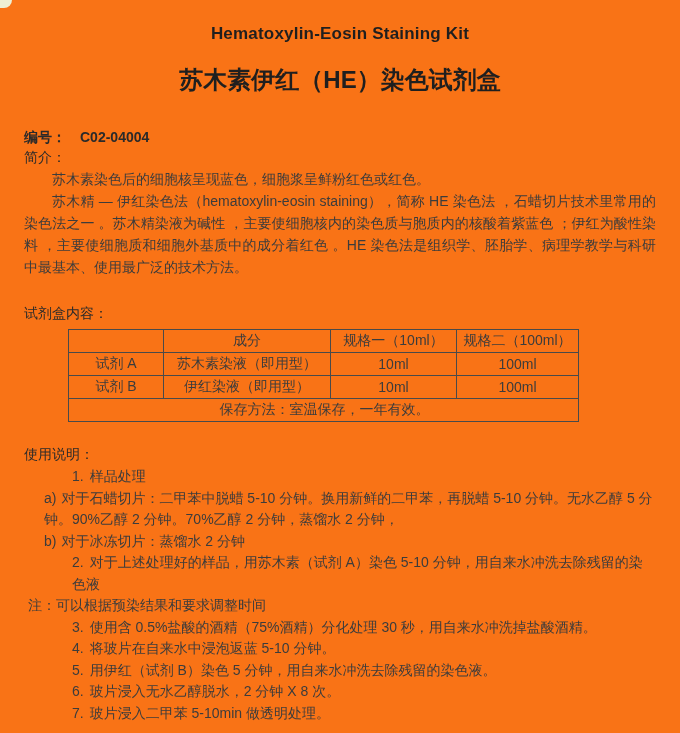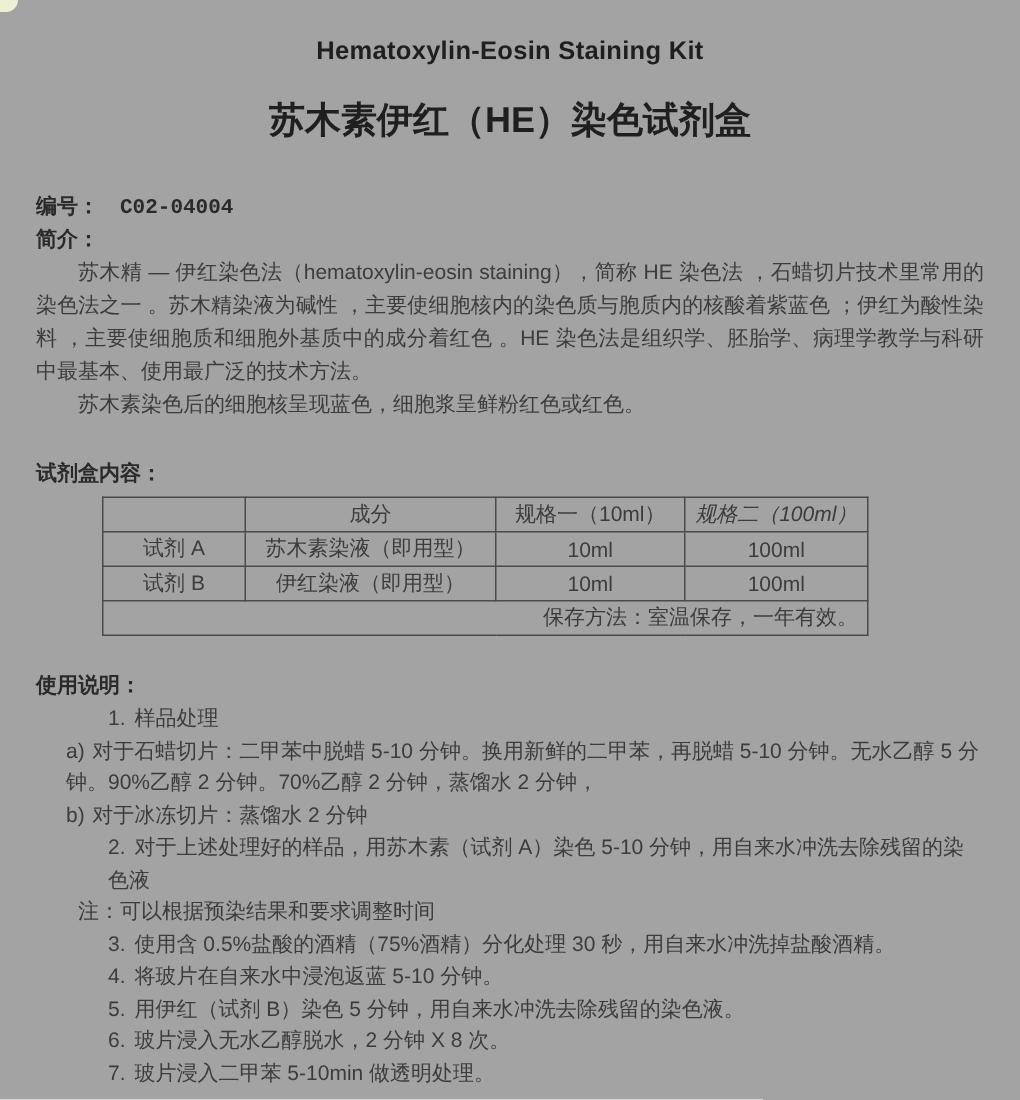--- a/index.html
+++ b/index.html
@@ -3,21 +3,21 @@
 <meta charset="utf-8">
 <style>
   html, body { margin: 0; padding: 0; background: #ffffff; }
   body { font-family: "Liberation Sans", "DejaVu Sans", sans-serif; }
 
   .page {
     position: relative;
     width: 680px;
     height: 733px;
     margin: 0;
-    background: #a3a3a3;
+    background: #f97316;
     color: #3c3c3c;
     font-size: 14px;
     overflow: hidden;
     box-sizing: border-box;
     padding: 0 24px;
   }
 
   .corner-mark {
     position: absolute;
     left: 0; top: 0;
@@ -43,24 +43,24 @@
     font-weight: bold;
     color: #1f1f1f;
   }
 
   .catalog-line {
     margin-top: 31px;
     font-weight: bold;
     color: #2a2a2a;
     line-height: 20px;
   }
-  .catalog-line .catalog-value { margin-left: 14px; font-weight: bold; font-family: Liberation Mono, monospace; }
+  .catalog-line .catalog-value { margin-left: 14px; font-weight: bold; }
 
   .section-heading {
-    font-weight: bold;
+    font-weight: normal;
     color: #2a2a2a;
     line-height: 21px;
   }
 
   .intro-para {
     margin: 0;
     text-indent: 2em;
     text-align: justify;
     line-height: 22px;
     color: #3c3c3c;
@@ -83,59 +83,59 @@
     font-weight: normal;
     font-size: 14px;
     height: 22px;
     box-sizing: border-box;
     overflow: hidden;
     white-space: nowrap;
   }
   table.kit-table .col-reagent { width: 95px; }
   table.kit-table .col-component { width: 167px; }
   table.kit-table .col-spec1 { width: 126px; }
-  table.kit-table .col-spec2 { width: 122px; font-style: italic; }
-  table.kit-table td.storage-cell { text-align: right; padding-left: 8px; }
+  table.kit-table .col-spec2 { width: 122px; }
+  table.kit-table td.storage-cell { text-align: center; padding-left: 8px; }
 
   .usage-heading { margin-top: 22px; }
 
   .instruction-list { margin-top: 1px; }
   .li-main {
     line-height: 21.5px;
     color: #3c3c3c;
     margin-left: 48px;
   }
   .li-main .num { margin-right: 6px; }
   .li-sub {
     margin-left: 20px;
     line-height: 21.5px;
   }
   .li-sub .num { margin-right: 5px; }
   .li-note {
-    margin-left: 28px;
+    margin-left: 4px;
     line-height: 21.5px;
   }
 </style>
 </head>
 <body>
 
 <div class="page">
 
   <div class="corner-mark"></div>
 
   <h1 class="title-en">Hematoxylin-Eosin Staining Kit</h1>
   <h2 class="title-zh">苏木素伊红（HE）染色试剂盒</h2>
 
   <div class="catalog-line">
     <span class="catalog-label">编号：</span><span class="catalog-value">C02-04004</span>
   </div>
 
   <div class="section-heading">简介：</div>
+  <p class="intro-para">苏木素染色后的细胞核呈现蓝色，细胞浆呈鲜粉红色或红色。</p>
   <p class="intro-para">苏木精 — 伊红染色法（hematoxylin-eosin staining），简称 HE 染色法 ，石蜡切片技术里常用的染色法之一 。苏木精染液为碱性 ，主要使细胞核内的染色质与胞质内的核酸着紫蓝色 ；伊红为酸性染料 ，主要使细胞质和细胞外基质中的成分着红色 。HE 染色法是组织学、胚胎学、病理学教学与科研中最基本、使用最广泛的技术方法。</p>
-  <p class="intro-para">苏木素染色后的细胞核呈现蓝色，细胞浆呈鲜粉红色或红色。</p>
 
   <div class="section-heading kit-heading">试剂盒内容：</div>
 
   <table class="kit-table">
     <tbody>
         <tr>
       <th class="col-reagent"></th>
       <th class="col-component">成分</th>
       <th class="col-spec1">规格一（10ml）</th>
       <th class="col-spec2">规格二（100ml）</th>

